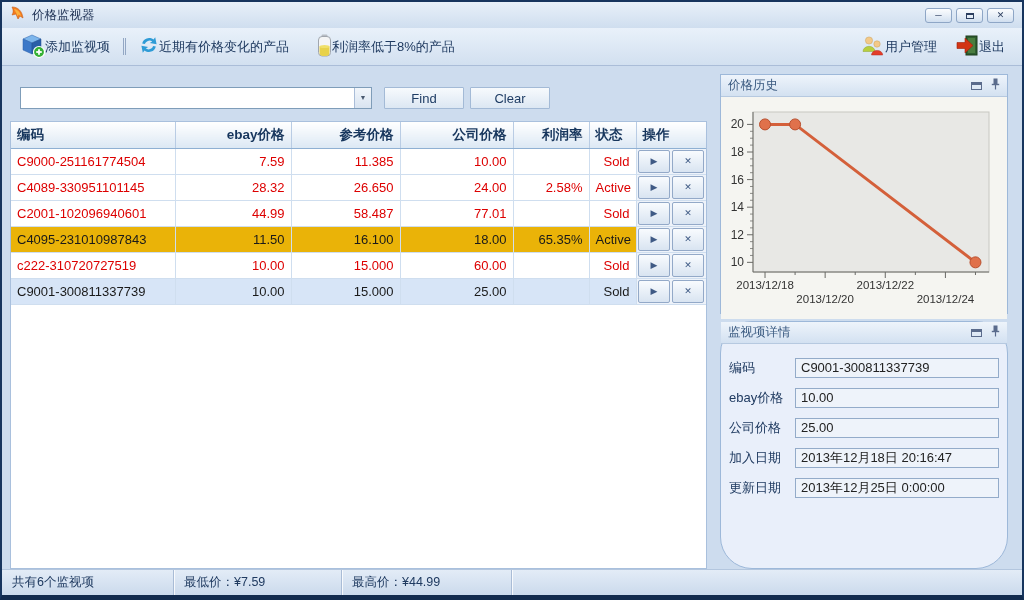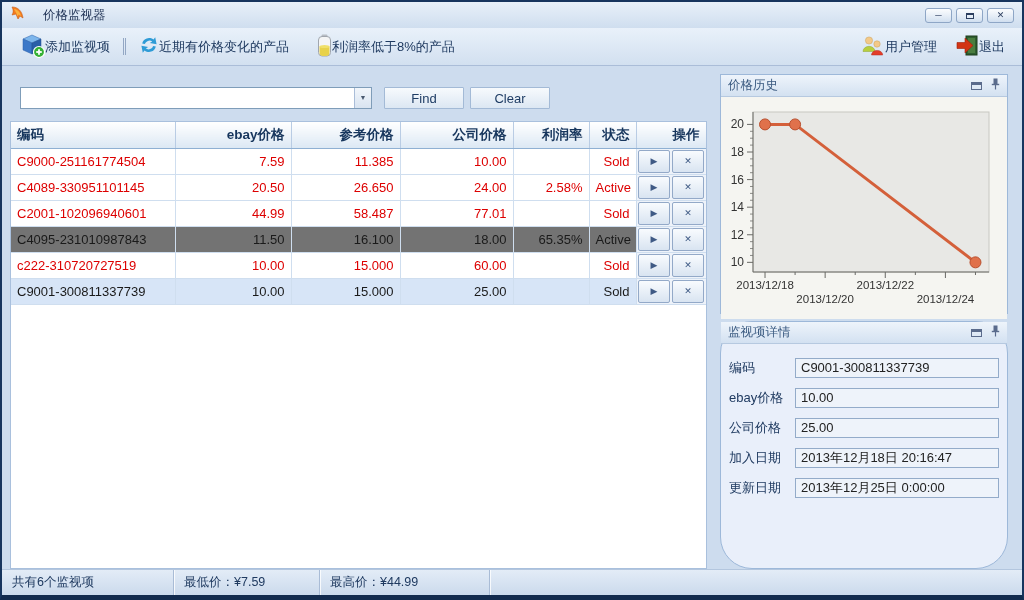--- a/index.html
+++ b/index.html
@@ -3,21 +3,21 @@
 <meta charset="utf-8">
 <style>
   html,body{margin:0;padding:0;}
   body{width:1024px;height:600px;overflow:hidden;font-family:"Liberation Sans","DejaVu Sans",sans-serif;background:#8aa5c8;}
   *{box-sizing:border-box;}
   .window{width:1024px;height:600px;border:2px solid #17355e;border-bottom:5px solid #122b4e;
           background:#cddcee;display:flex;flex-direction:column;}
 
   
   .titlebar{height:26px;flex:0 0 26px;display:flex;align-items:center;padding:0 8px;
-            background:linear-gradient(#e8f0f9,#cfdeef);gap:11px;}
+            background:linear-gradient(#e8f0f9,#cfdeef);}
   .titlebar .app-title{font-size:12.5px;color:#1c2f52;margin-left:6px;}
   .winbtns{margin-left:auto;display:flex;gap:4px;}
   .winbtn{width:27px;height:15px;border:1px solid #8ea6c6;border-radius:3px;
           background:linear-gradient(rgba(255,255,255,.85),rgba(200,216,236,.35));
           color:#2c3e5f;font-size:9px;line-height:12px;text-align:center;padding:0;cursor:default;}
   .maxglyph{display:inline-block;width:8px;height:6px;border:1px solid #2c3e5f;border-top:2px solid #2c3e5f;vertical-align:middle;}
 
   
   .toolbar{height:38px;flex:0 0 38px;display:flex;align-items:center;padding:0 10px;
            background:linear-gradient(#e9f1fa,#d2e0f0);border-bottom:1px solid #aabdd8;}
@@ -38,25 +38,25 @@
   .srchbtn{width:80px;height:22px;border:1px solid #a3bad6;border-radius:1px;
            background:linear-gradient(#f7fafd,#dce7f3);font-size:13px;color:#1e3c64;padding:0;}
   .find-btn{margin-left:6px;}
   .table-wrap{flex:1;background:#fff;border:1px solid #a9c0dd;overflow:hidden;}
   table{border-collapse:collapse;table-layout:fixed;width:695px;}
   th,td{height:26px;padding:0 6px;overflow:hidden;white-space:nowrap;}
   th{background:linear-gradient(#ffffff,#dce8f4);border-right:1px solid #b9cce4;
      border-bottom:1px solid #8fb0d3;font-weight:bold;color:#17365d;font-size:13.5px;}
   td{border-right:1px solid #cfdeef;border-bottom:1px solid #cfdeef;font-size:13px;color:#1a1a1a;}
   tr.red td{color:var(--red,#dd0000);}
-  tr.alt{background:#737373;}
+  tr.alt{background:#eab308;}
   tr.selected{background:#d7e5f7;}
   .c0{text-align:left;}
   .c1,.c2,.c3,.c4,.c5{text-align:right;}
-  th.c5,th.c6{text-align:right;}
+  th.c5,th.c6{text-align:left;}
   td.op{padding:1px 0;text-align:center;border-left:1px solid #b9cce4;background:#eef3fa;}
   .opbtn{width:32px;height:23px;margin:0 1px;border:1px solid #93a9c8;border-radius:2px;
          background:linear-gradient(#f8fbfe,#d9e4f1);color:#3f5a85;font-size:9px;padding:0;}
 
   
   .right{width:288px;margin-left:13px;display:flex;flex-direction:column;}
   .panel{border:1px solid #9db8d9;background:#e9effa;display:flex;flex-direction:column;}
   .panel-header{height:22px;flex:0 0 22px;display:flex;align-items:center;padding:0 7px;
                 background:linear-gradient(#eef4fb,#d3e1f1);border-bottom:1px solid #b6c9e0;
                 color:#3a5a80;font-size:12.5px;}
@@ -70,21 +70,21 @@
   .dlabel{width:66px;font-size:13px;color:#1f3a60;}
   .dvalue{flex:1;height:20px;line-height:18px;background:#eef3fa;border:1px solid #93abc9;
           font-size:13px;color:#222;padding:0 5px;}
 
   
   .statusbar{height:26px;flex:0 0 26px;display:flex;align-items:center;
              background:linear-gradient(#e3ecf7,#cbdaec);border-top:1px solid #b3c6de;
              font-size:12.5px;color:#1f3a60;}
   .sb-cell{height:100%;display:flex;align-items:center;padding-left:10px;
            border-right:1px solid #a9bcd6;box-shadow:1px 0 0 rgba(255,255,255,.8);}
-  .sb-1{width:172px;} .sb-2{width:146px;text-align:right;} .sb-3{width:170px;} .sb-4{flex:1;border-right:0;box-shadow:none;}
+  .sb-1{width:172px;} .sb-2{width:168px;text-align:right;} .sb-3{width:170px;} .sb-4{flex:1;border-right:0;box-shadow:none;}
 </style>
 </head>
 <body>
 
 <div class="window">
 
   <div class="titlebar">
     <span>
       <svg width="16" height="16" viewBox="0 0 16 16">
         <path d="M2 2 C8 2 12 6 13 13 L10 11 L8 14 L6 9 L2 10 C4 7 3 4 2 2 Z" fill="#f57c1f" stroke="#c85a10" stroke-width="0.6"></path>
@@ -197,21 +197,21 @@
                 <td class="c0">C9000-251161774504</td>
                 <td class="c1">7.59</td>
                 <td class="c2">11.385</td>
                 <td class="c3">10.00</td>
                 <td class="c4"></td>
                 <td class="c5">Sold</td>
                 <td class="c6 op"><button class="opbtn">▶</button><button class="opbtn">✕</button></td>
               </tr>
               <tr class="red ">
                 <td class="c0">C4089-330951101145</td>
-                <td class="c1">20.50</td>
+                <td class="c1">28.32</td>
                 <td class="c2">26.650</td>
                 <td class="c3">24.00</td>
                 <td class="c4">2.58%</td>
                 <td class="c5">Active</td>
                 <td class="c6 op"><button class="opbtn">▶</button><button class="opbtn">✕</button></td>
               </tr>
               <tr class="red ">
                 <td class="c0">C2001-102096940601</td>
                 <td class="c1">44.99</td>
                 <td class="c2">58.487</td>

